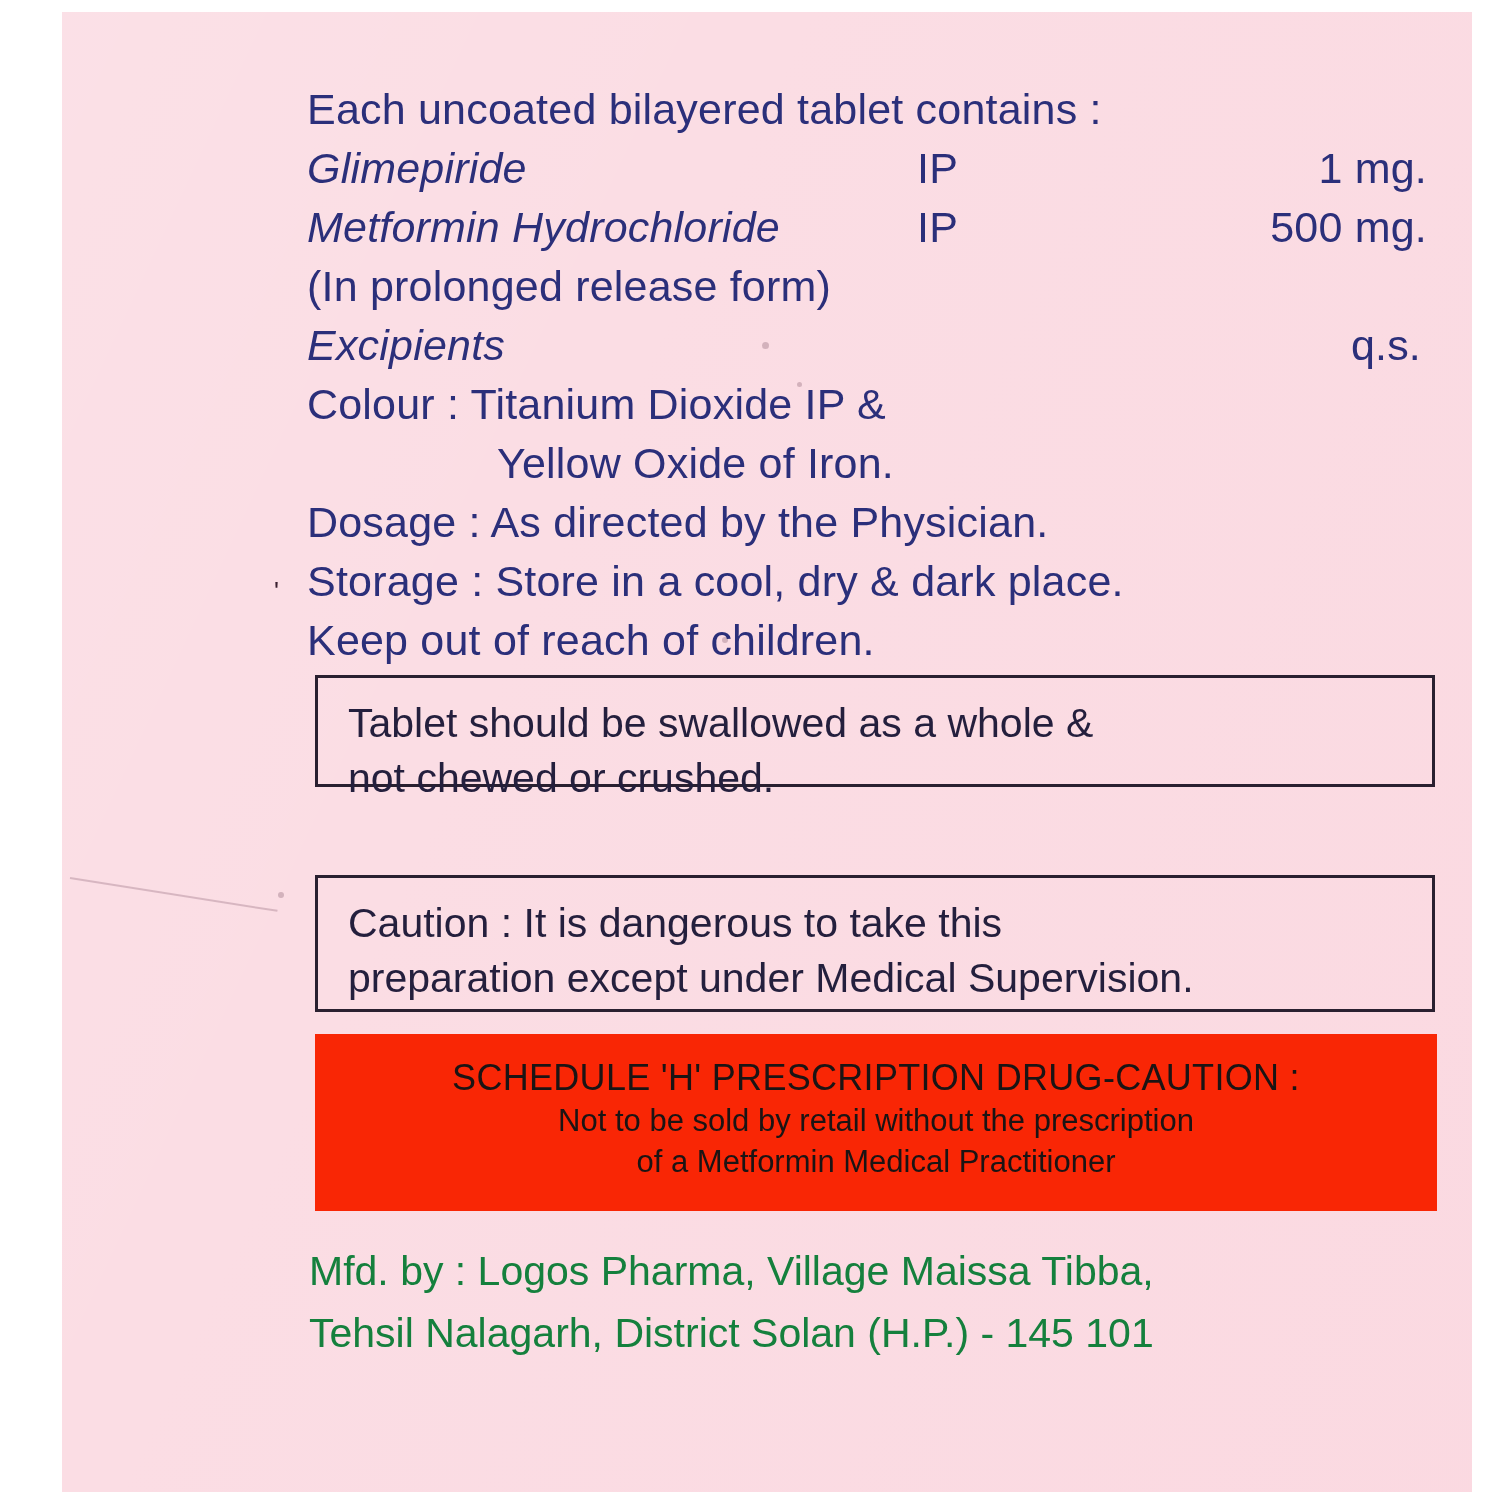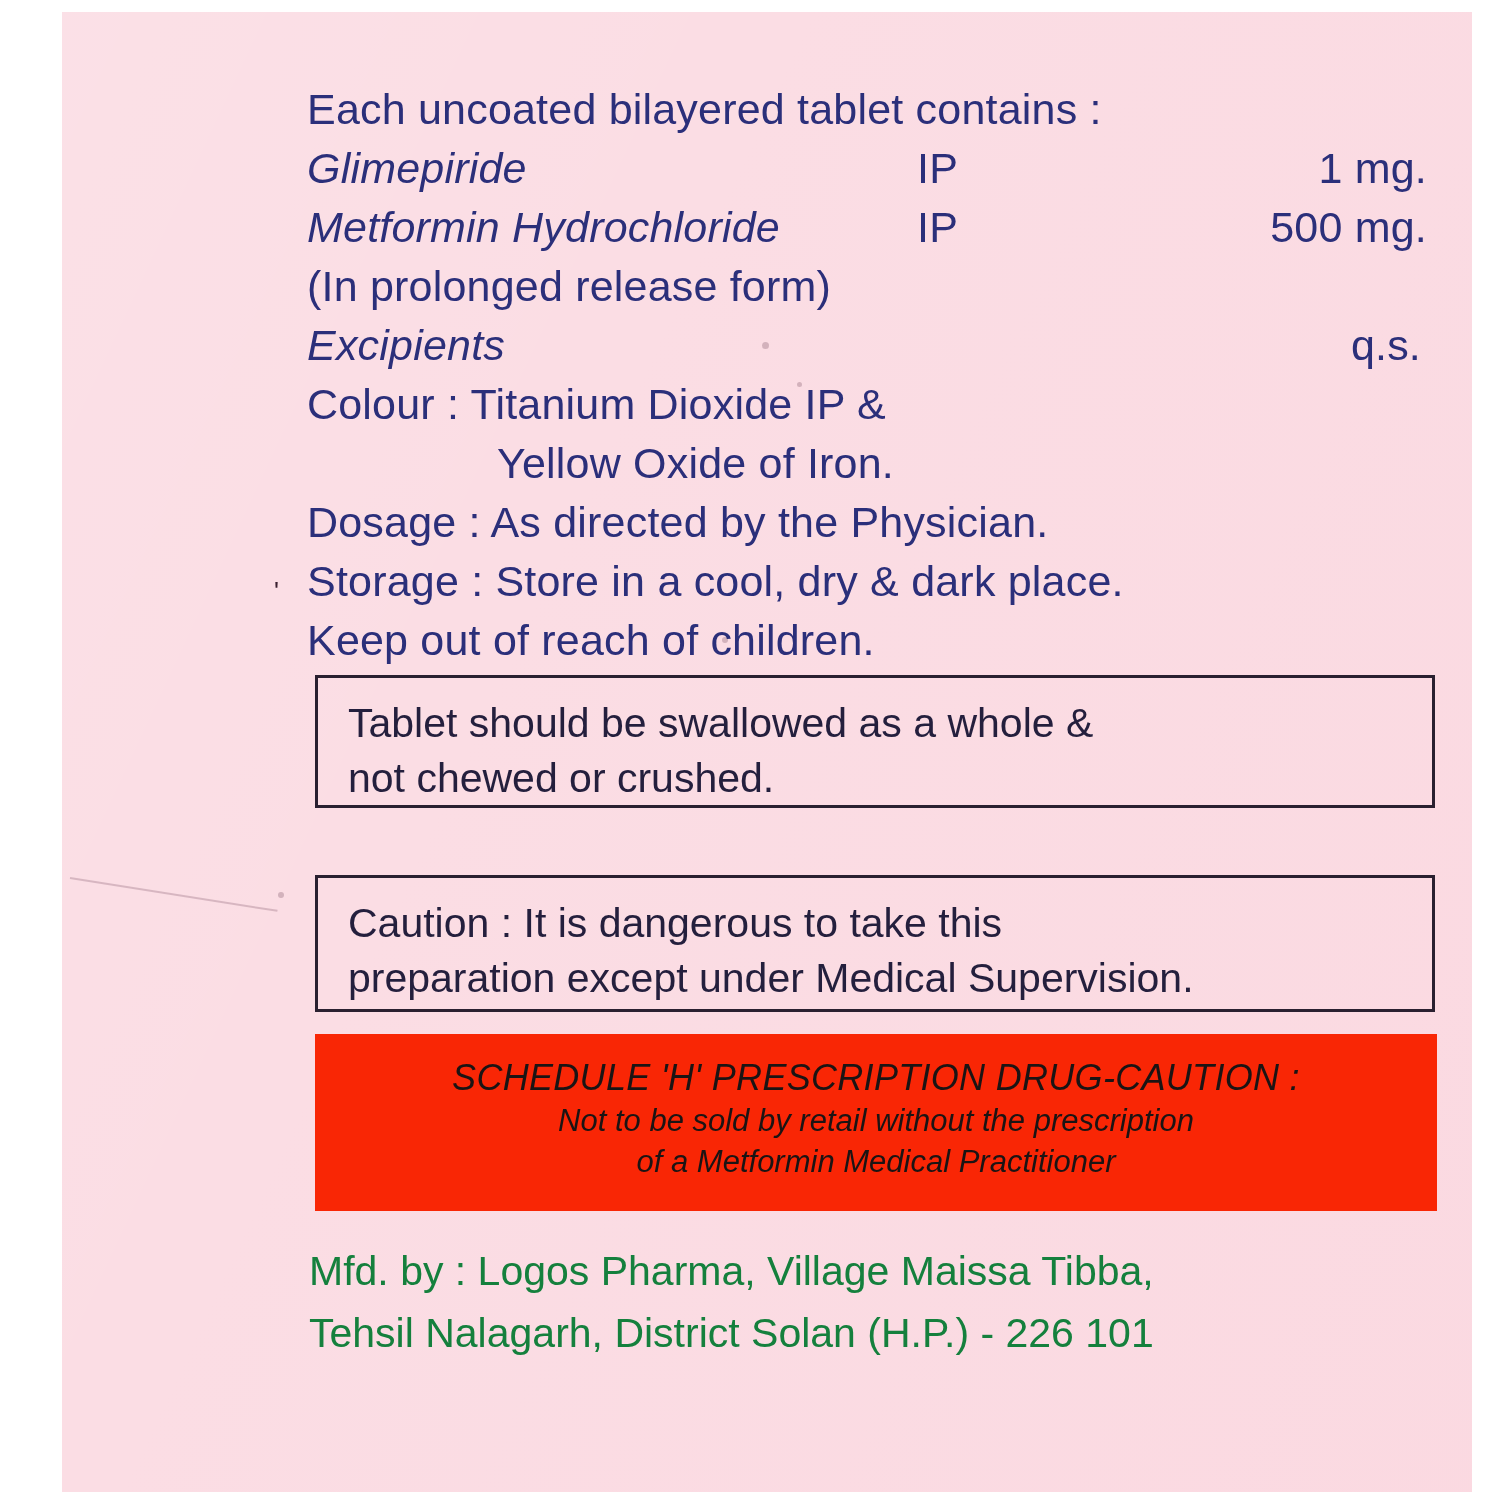--- a/index.html
+++ b/index.html
@@ -88,42 +88,41 @@
     color: #241f3d;
     font-size: 41px;
     line-height: 55px;
     box-sizing: border-box;
     padding: 18px 22px 14px 30px;
   }
   #box-swallow {
     left: 253px;
     top: 663px;
     width: 1120px;
-    height: 133px;
+    height: 112px;
   }
   #box-caution {
     left: 253px;
     top: 843px;
     width: 1120px;
     height: 137px;
     margin-top: 20px;
   }
 
   .schedule {
     position: absolute;
     left: 253px;
     top: 1022px;
     width: 1122px;
     height: 177px;
     background: #f92605;
     color: #1b1414;
     text-align: center;
     box-sizing: border-box;
     padding-top: 22px;
-    font-style: italic;
   }
   .schedule .line1 {
     font-size: 36px;
     letter-spacing: 0.3px;
     line-height: 44px;
   }
   .schedule .line2,
   .schedule .line3 {
     font-size: 31px;
     line-height: 41px;
@@ -193,15 +192,15 @@
   </div>
 
   <div class="schedule">
     <div class="line1">SCHEDULE 'H' PRESCRIPTION DRUG-CAUTION :</div>
     <div class="line2">Not to be sold by retail without the prescription</div>
     <div class="line3">of a Metformin Medical Practitioner</div>
   </div>
 
   <div class="mfd">
     <div>Mfd. by : Logos Pharma, Village Maissa Tibba,</div>
-    <div>Tehsil Nalagarh, District Solan (H.P.) - 226 101</div>
+    <div>Tehsil Nalagarh, District Solan (H.P.) - 145 101</div>
   </div>
 </div>
 
 </body></html>

